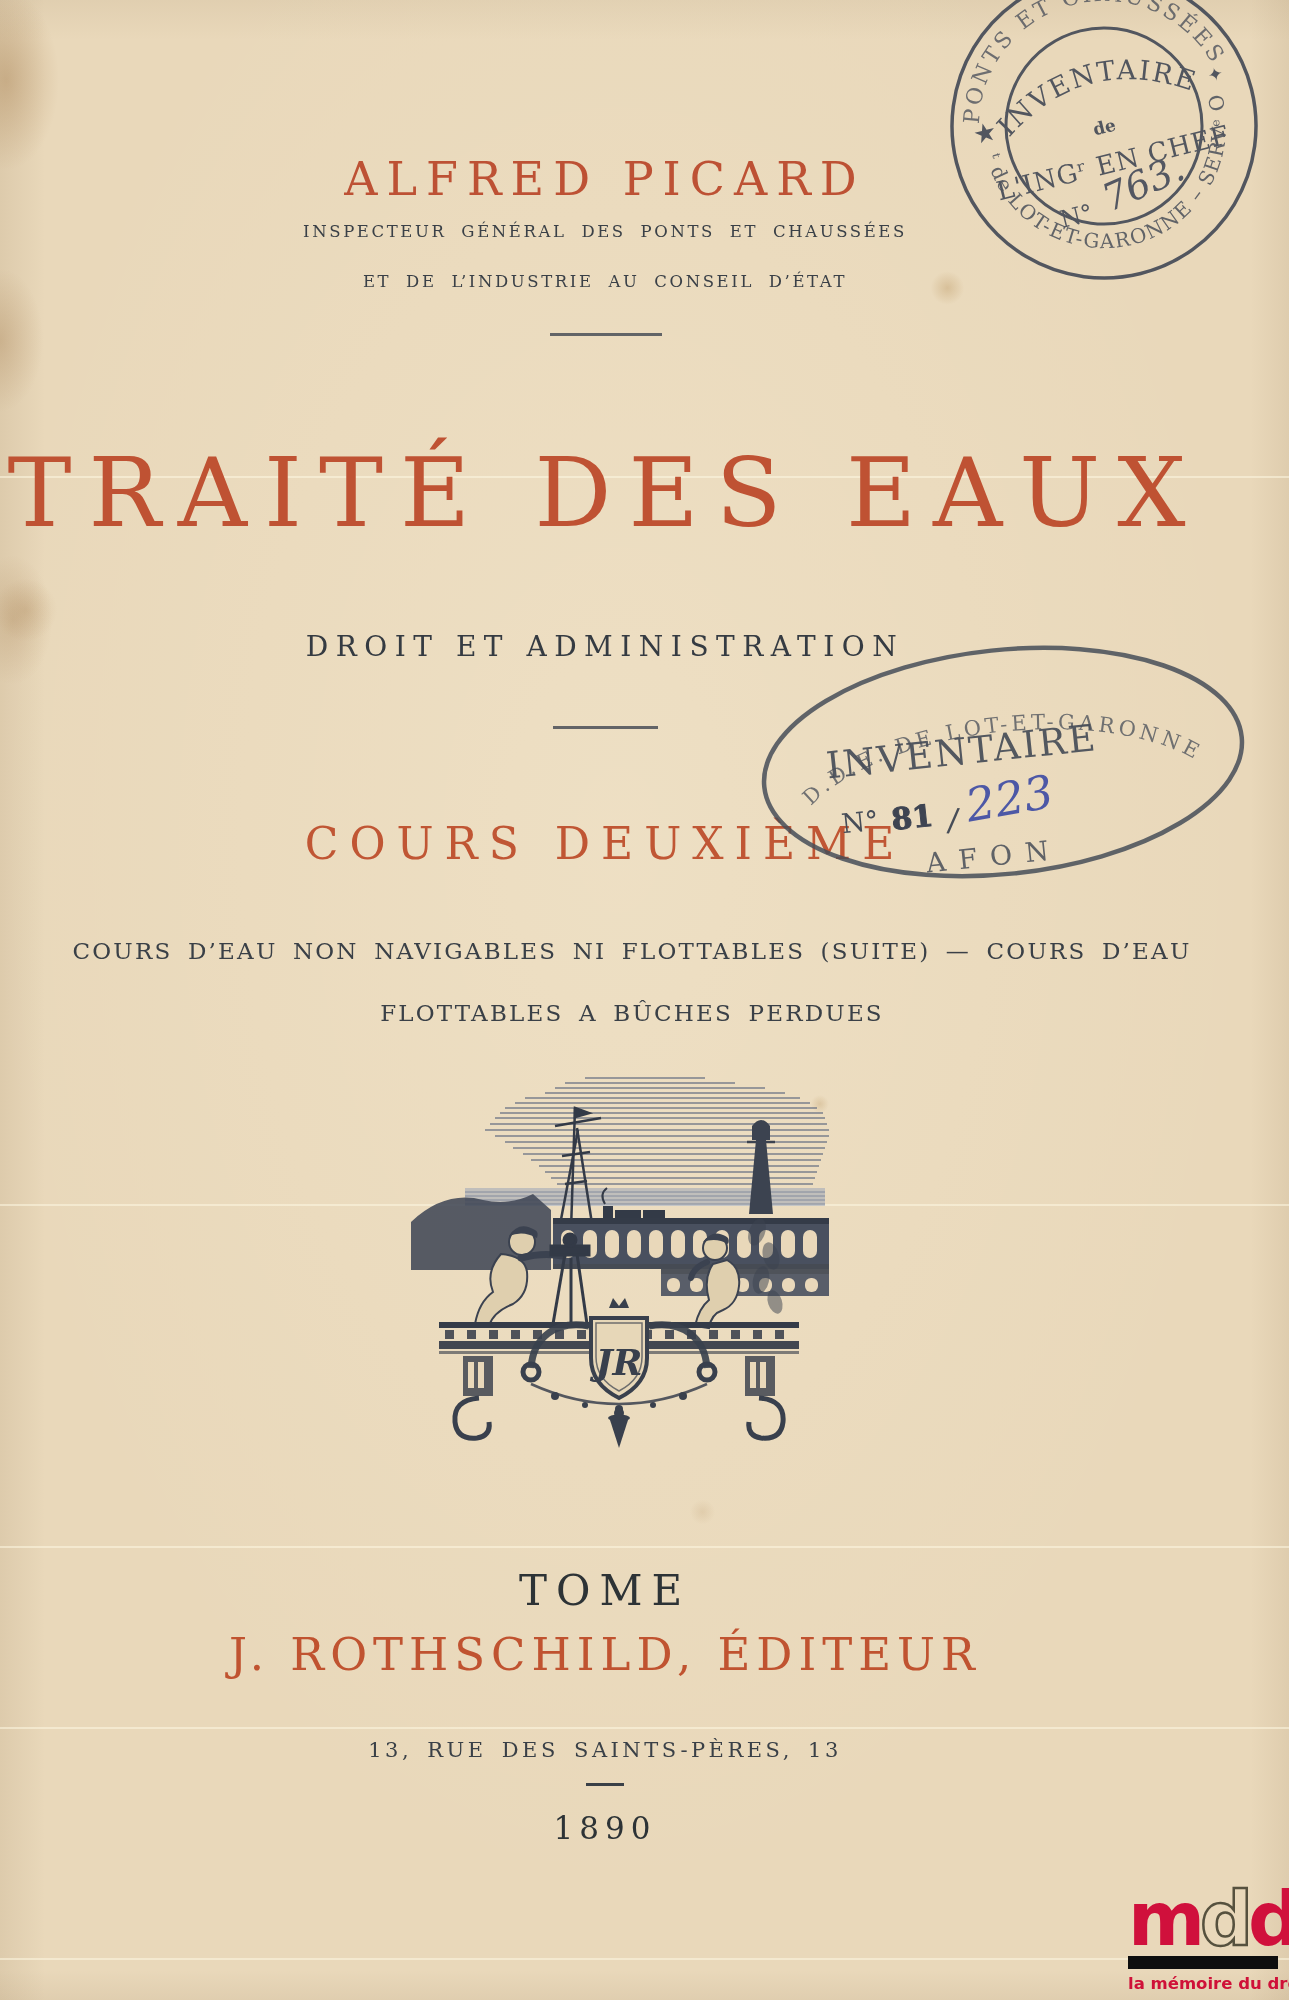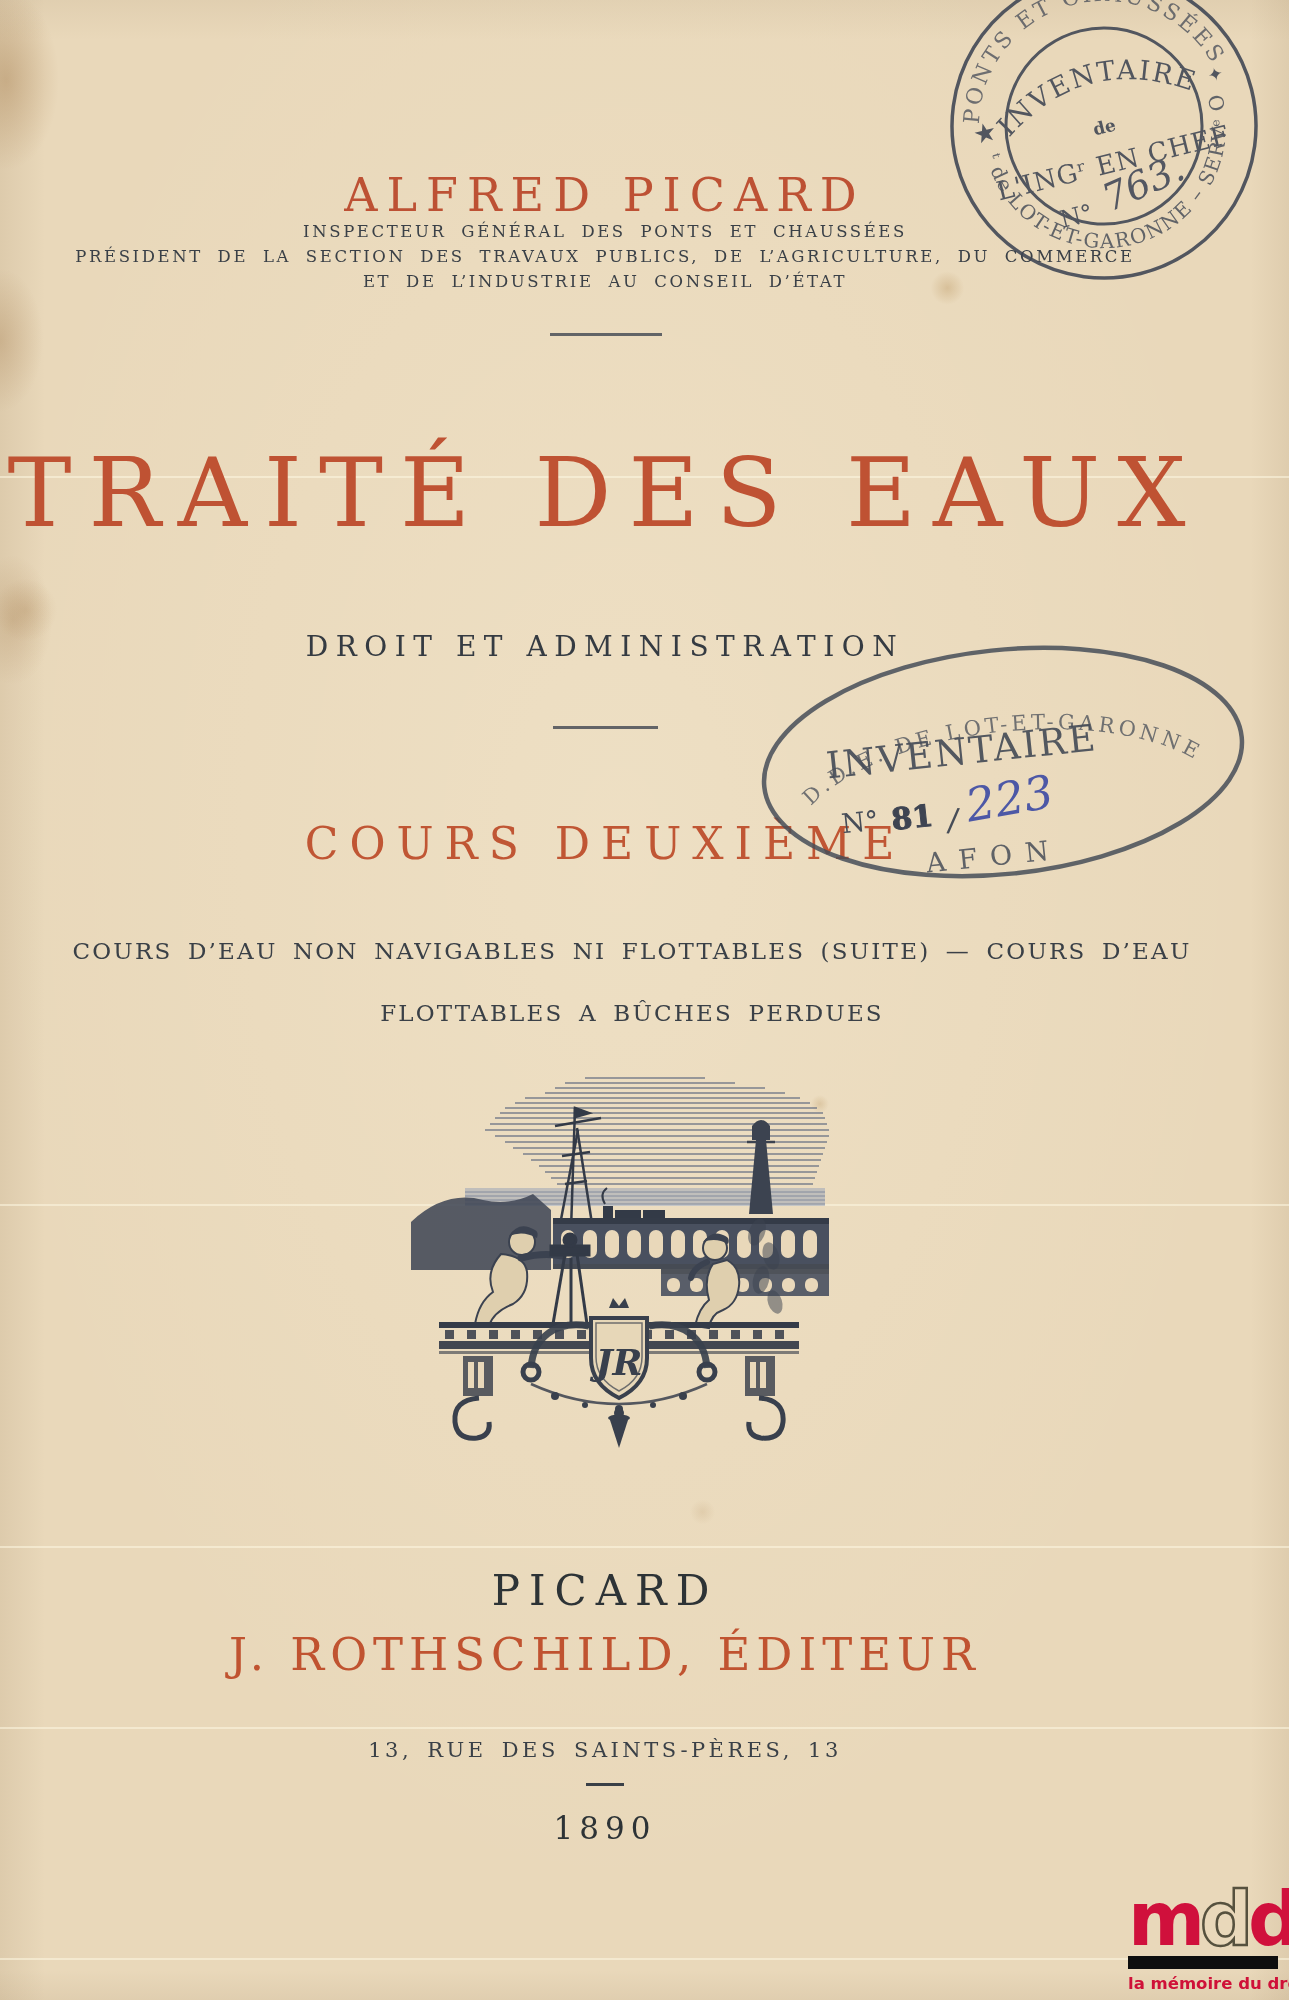--- a/index.html
+++ b/index.html
@@ -14,21 +14,21 @@
       radial-gradient(circle 24px at 73.5% 14.4%, rgba(168,124,62,.28), rgba(168,124,62,0) 70%),
       radial-gradient(circle 13px at 63.6% 55.2%, rgba(172,132,72,.24), rgba(172,132,72,0) 70%),
       radial-gradient(circle 18px at 54.5% 75.6%, rgba(160,120,66,.14), rgba(160,120,66,0) 70%),
       radial-gradient(ellipse 750px 1250px at 48% 42%, rgba(255,249,230,.22), rgba(255,249,230,0) 85%),
       linear-gradient(90deg, rgba(118,88,48,.10), rgba(118,88,48,0) 3.5%, rgba(118,88,48,0) 97%, rgba(118,88,48,.09)),
       linear-gradient(180deg, rgba(118,88,48,.07), rgba(118,88,48,0) 2%, rgba(118,88,48,0) 98.5%, rgba(118,88,48,.08)),
       linear-gradient(#e9d8ba,#e9d8ba);
   }
   .scanline{position:absolute;left:0;width:100%;height:2px;background:rgba(253,247,226,.55);}
   .cblock{position:absolute;left:0;width:1210px;text-align:center;white-space:nowrap;}
-  .author{top:152px;font-size:46px;letter-spacing:9px;color:#bd5134;margin-top:16px;}
+  .author{top:152px;font-size:46px;letter-spacing:9px;color:#bd5134;}
   .credit{color:#3a4047;font-size:16.5px;letter-spacing:2.6px;word-spacing:7px;}
   .credit.l1{top:222px;}
   .credit.l2{top:247px;}
   .credit.l3{top:272px;}
   .rule{position:absolute;height:2.5px;background:#4a4f57;opacity:.85;}
   .rule1{top:333px;left:550px;width:112px;}
   .rule2{top:726px;left:553px;width:105px;}
   .main-title{top:437px;font-size:96px;letter-spacing:17px;color:#bf5233;font-weight:400;}
   .subtitle{top:630px;font-size:28px;letter-spacing:7.5px;color:#353b42;}
   .tome{top:818px;font-size:44px;letter-spacing:11px;color:#c05634;}
@@ -58,21 +58,20 @@
 <div id="paper">
 
   <div class="scanline" style="top:476px"></div>
   <div class="scanline" style="top:1204px"></div>
   <div class="scanline" style="top:1546px"></div>
   <div class="scanline" style="top:1727px"></div>
   <div class="scanline" style="top:1958px"></div>
 
   <div class="cblock author">ALFRED PICARD</div>
   <div class="cblock credit l1">INSPECTEUR GÉNÉRAL DES PONTS ET CHAUSSÉES</div>
-  <div class="cblock credit l2">PRÉSIDENT DE LA SECTION DES TRAVAUX PUBLICS, DE L’AGRICULTURE, DU COMMERCE</div>
   <div class="cblock credit l3">ET DE L’INDUSTRIE AU CONSEIL D’ÉTAT</div>
   <div class="rule rule1"></div>
 
   <div class="cblock main-title">TRAITÉ DES EAUX</div>
   <div class="cblock subtitle">DROIT ET ADMINISTRATION</div>
   <div class="rule rule2"></div>
   <div class="cblock tome">COURS DEUXIÈME</div>
   <div class="cblock series l1">COURS D’EAU NON NAVIGABLES NI FLOTTABLES (SUITE) — COURS D’EAU</div>
   <div class="cblock series l2">FLOTTABLES A BÛCHES PERDUES</div>
 
@@ -250,21 +249,21 @@
         <circle cx="214" cy="337" r="4" fill="#39404d"></circle>
           <circle cx="248" cy="333" r="3" fill="#39404d"></circle>
         <circle cx="278" cy="324" r="4" fill="#39404d"></circle>
         <ellipse cx="214" cy="346" rx="11" ry="3.5" fill="#39404d"></ellipse>
         <circle cx="214" cy="341" r="5" fill="#39404d"></circle>
         <path d="M205 348 L223 348 L214 376 Z" fill="#39404d"></path>
       </g>
     </svg>
   </div>
 
-  <div class="cblock city">PICARD</div>
+  <div class="cblock city">TOME</div>
   <div class="cblock publisher">J. ROTHSCHILD, ÉDITEUR</div>
   <div class="cblock address">13, RUE DES SAINTS-PÈRES, 13</div>
   <div class="dash-rule" style="position:absolute"></div>
   <div class="cblock year">1890</div>
 
   <svg class="stamp stamp-round" viewBox="0 0 330 330">
     <defs>
       <path id="rs-top" d="M 40 165 A 125 125 0 0 1 290 165"></path>
       <path id="rs-bot" d="M 43 165 A 122 122 0 0 0 287 165"></path>
       <path id="rs-inv" d="M 72 152 Q 165 90 258 152"></path>

